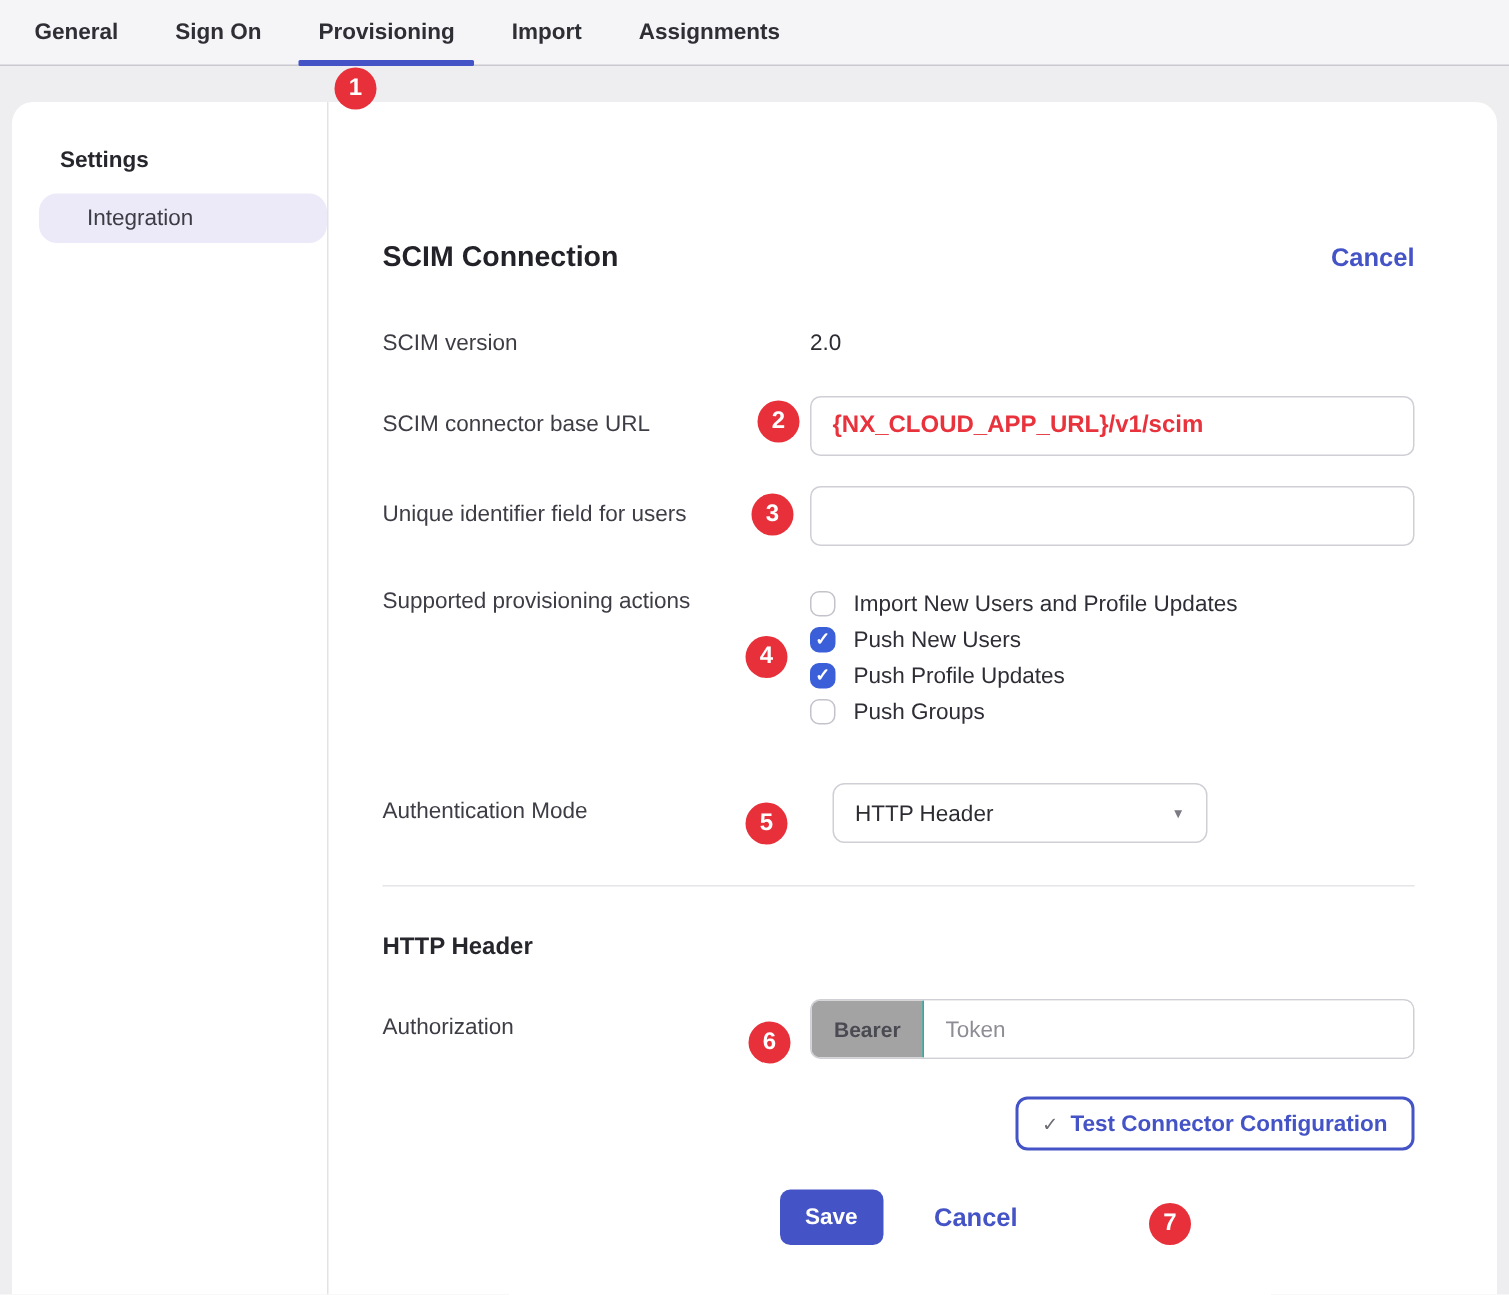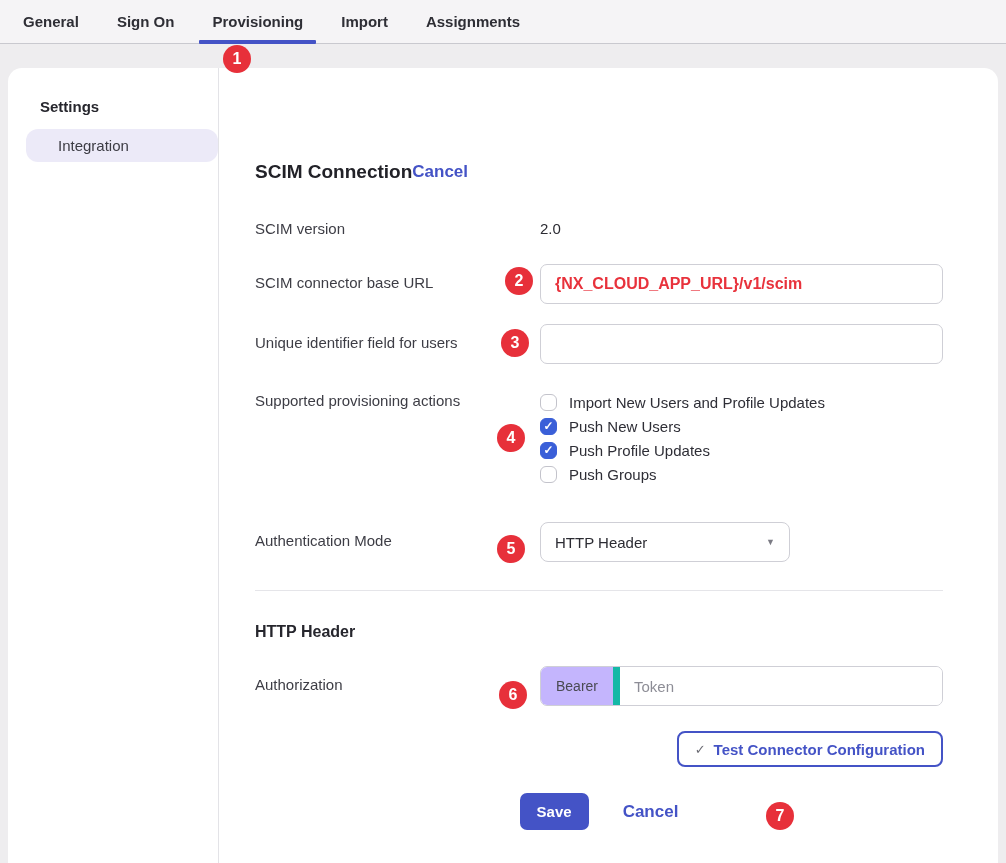--- a/index.html
+++ b/index.html
@@ -75,20 +75,21 @@
     border-radius:12px;
   }
 
   
   .content {
     flex:1;
     padding:92px 55px 0 36px;
   }
   .head-row {
     display:flex;
+    justify-content:space-between;
     align-items:center;
     height:24px;
     margin-bottom:34px;
   }
   .panel-title { font-size:19px; font-weight:700; color:#222228; }
   .link {
     font-size:17px;
     font-weight:700;
     color:#4453c6;
     text-decoration:none;
@@ -157,21 +158,21 @@
   .cb.on::after {
     content:"\2713";
     color:#fff;
     font-size:12px;
     font-weight:700;
     line-height:1;
   }
   .cbl { font-size:15px; color:#2e2e36; }
 
   
-  .row-auth { margin-bottom:28px; }
+  .row-auth { margin-bottom:28px;gap:15px; }
   .selectbox {
     width:250px;
     height:40px;
     border:1px solid #cfcfd6;
     border-radius:8px;
     display:flex;
     align-items:center;
     justify-content:space-between;
     padding:0 14px;
     font-size:15px;
@@ -195,28 +196,29 @@
   .row-authz { margin-bottom:25px; }
   .bearer-group {
     display:flex;
     height:40px;
     border:1px solid #cfcfd6;
     border-radius:7px;
     overflow:hidden;
     background:#fff;
   }
   .bearer-prefix {
-    background:#c4b5fd;
-    border-right:7px solid #14b8a6;
+    background:#a3a3a3;
+    border-right:1px solid #14b8a6;
     display:flex;
     align-items:center;
     padding:0 15px;
     font-size:14px;
     color:#4a4a52;
     flex-shrink:0;
+    font-weight:bold;
   }
   .bearer-group input {
     flex:1;
     border:none;
     outline:none;
     padding:0 14px;
     font-size:15px;
     font-family:"Liberation Sans", sans-serif;
     color:#2c2c33;
   }

